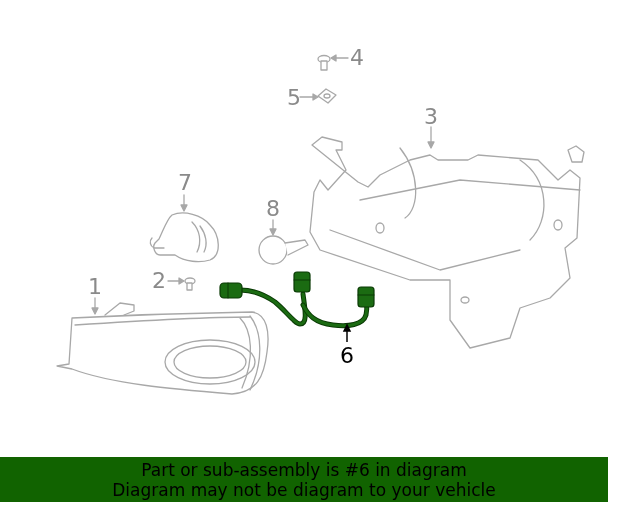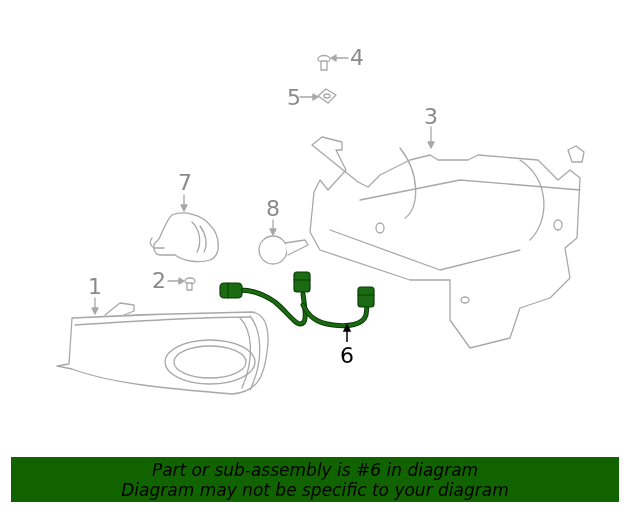--- a/index.html
+++ b/index.html
@@ -1,23 +1,23 @@
 <!DOCTYPE html>
 <html><head>
 <meta charset="utf-8">
 <style>
   html, body { margin: 0; padding: 0; background: #ffffff; }
   body { width: 640px; height: 512px; position: relative; overflow: hidden; font-family: "DejaVu Sans", sans-serif; }
   #diagram { position: absolute; left: 0; top: 0; width: 640px; height: 512px; }
   .callout { position: absolute; font-size: 22px; color: #8a8a8a; line-height: 1; }
   .callout.active { color: #000000; }
   #banner {
-    position: absolute; left: 11px; top: 457px; width: 608px; height: 45px;
+    position: absolute; left: 0; top: 457px; width: 608px; height: 45px;
     background: #116300; color: #000000; text-align: center;
-    font-size: 17px; line-height: 20px; padding-top: 3px; box-sizing: border-box; font-style: italic;
+    font-size: 17px; line-height: 20px; padding-top: 3px; box-sizing: border-box;
   }
   #banner div { white-space: nowrap; }
 </style>
 </head>
 <body>
 
 <svg id="diagram" viewBox="0 0 640 512" xmlns="http://www.w3.org/2000/svg">
   <g fill="none" stroke="#a8a8a8" stroke-width="1.3" stroke-linejoin="round" stroke-linecap="round">
 
     <g>
@@ -106,14 +106,14 @@
 <div class="callout" style="left:287px;top:87px;">5</div>
 <div class="callout" style="left:424px;top:106px;">3</div>
 <div class="callout" style="left:178px;top:172px;">7</div>
 <div class="callout" style="left:266px;top:198px;">8</div>
 <div class="callout" style="left:152px;top:270px;">2</div>
 <div class="callout" style="left:88px;top:276px;">1</div>
 <div class="callout active" style="left:340px;top:345px;">6</div>
 
 <div id="banner">
   <div>Part or sub-assembly is #6 in diagram</div>
-  <div>Diagram may not be specific to your diagram</div>
+  <div>Diagram may not be diagram to your vehicle</div>
 </div>
 
 </body></html>

